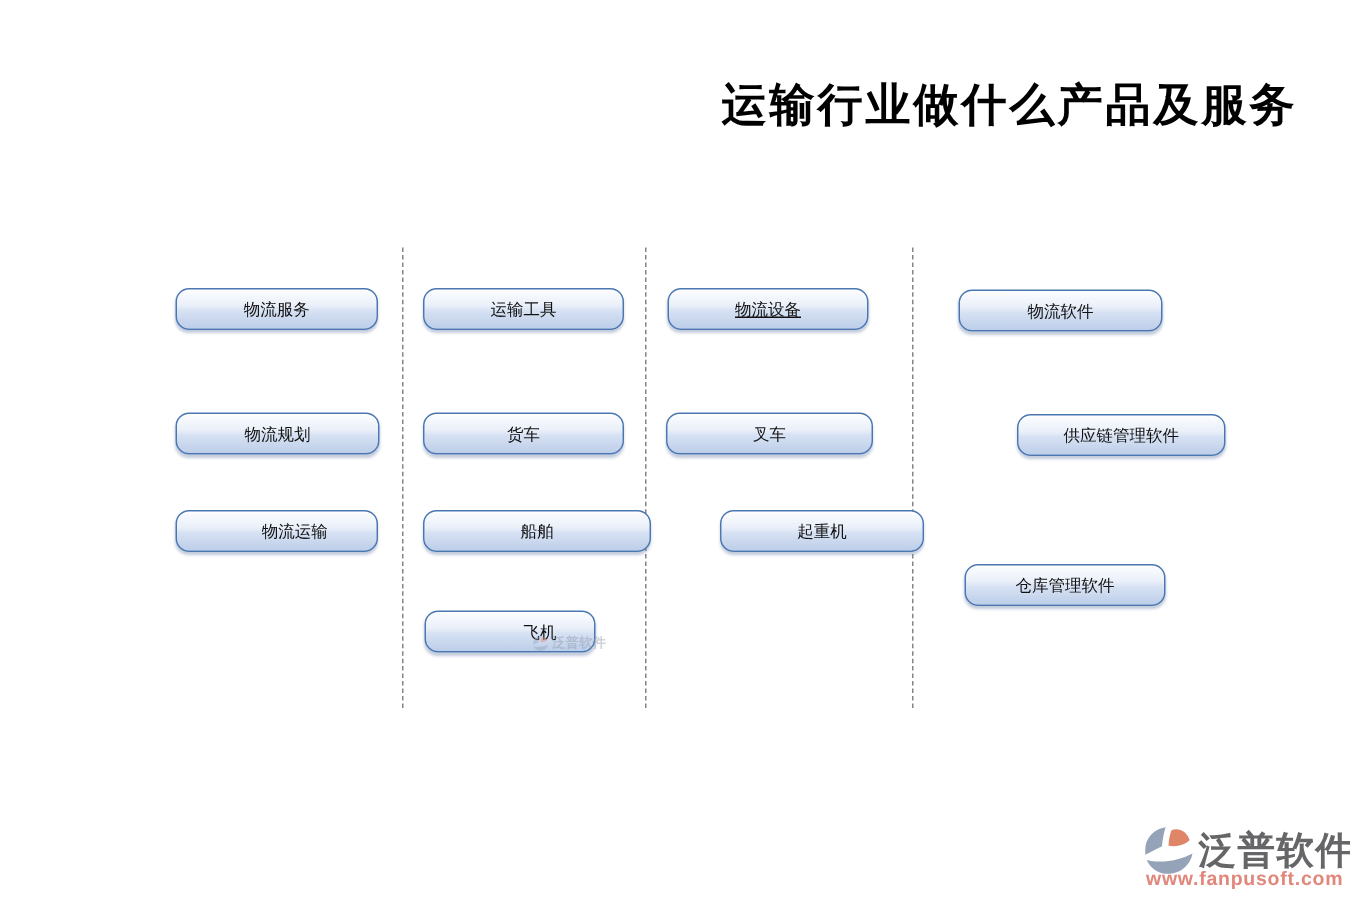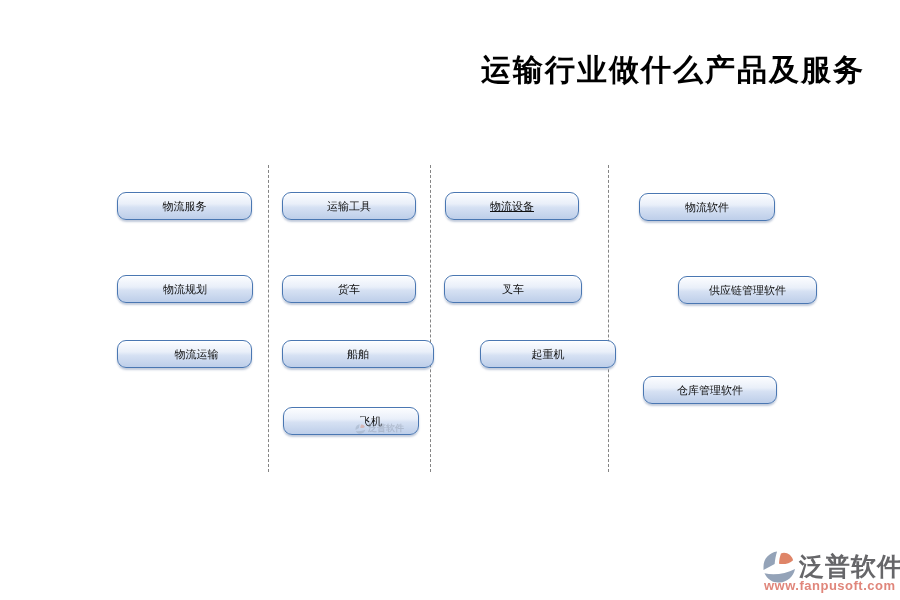--- a/index.html
+++ b/index.html
@@ -97,21 +97,21 @@
   <div class="divider" style="left:430px;"></div>
   <div class="divider" style="left:608px;"></div>
 
   <div class="node" style="left:117px; top:192px; width:135px;">物流服务</div>
   <div class="node" style="left:117px; top:275px; width:136px;">物流规划</div>
   <div class="node" style="left:117px; top:340px; width:135px;padding-left:24px;">物流运输</div>
 
   <div class="node" style="left:282px; top:192px; width:134px;text-align:right;">运输工具</div>
   <div class="node" style="left:282px; top:275px; width:134px;">货车</div>
   <div class="node" style="left:282px; top:340px; width:152px;">船舶</div>
-  <div class="node" style="left:283px; top:407px; width:136px;padding-left:40px;">飞机</div>
+  <div class="node" style="left:283px; top:407px; width:114px;padding-left:40px;">飞机</div>
 
   <div class="node" style="left:445px; top:192px; width:134px;text-decoration:underline;">物流设备</div>
   <div class="node" style="left:444px; top:275px; width:138px;">叉车</div>
   <div class="node" style="left:445px; top:340px; width:136px;margin-left:35px;">起重机</div>
 
   <div class="node" style="left:639px; top:193px; width:136px;">物流软件</div>
   <div class="node" style="left:638px; top:276px; width:139px;margin-left:40px;">供应链管理软件</div>
   <div class="node" style="left:643px; top:344px; width:134px;margin-top:32px;">仓库管理软件</div>
 
   <div class="watermark-small">

